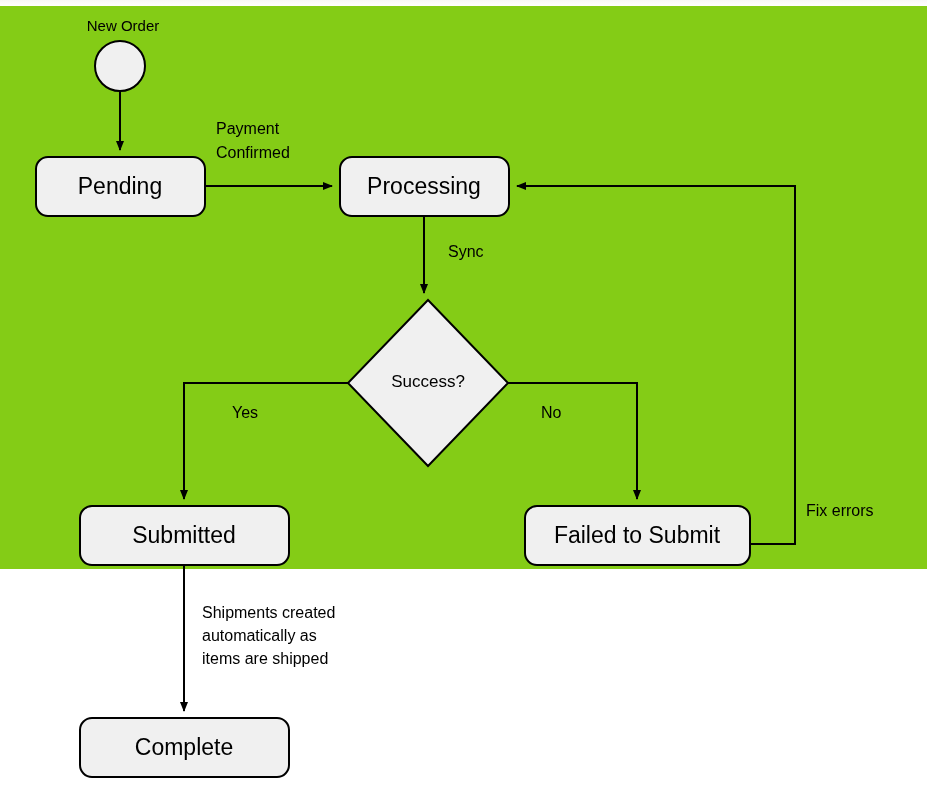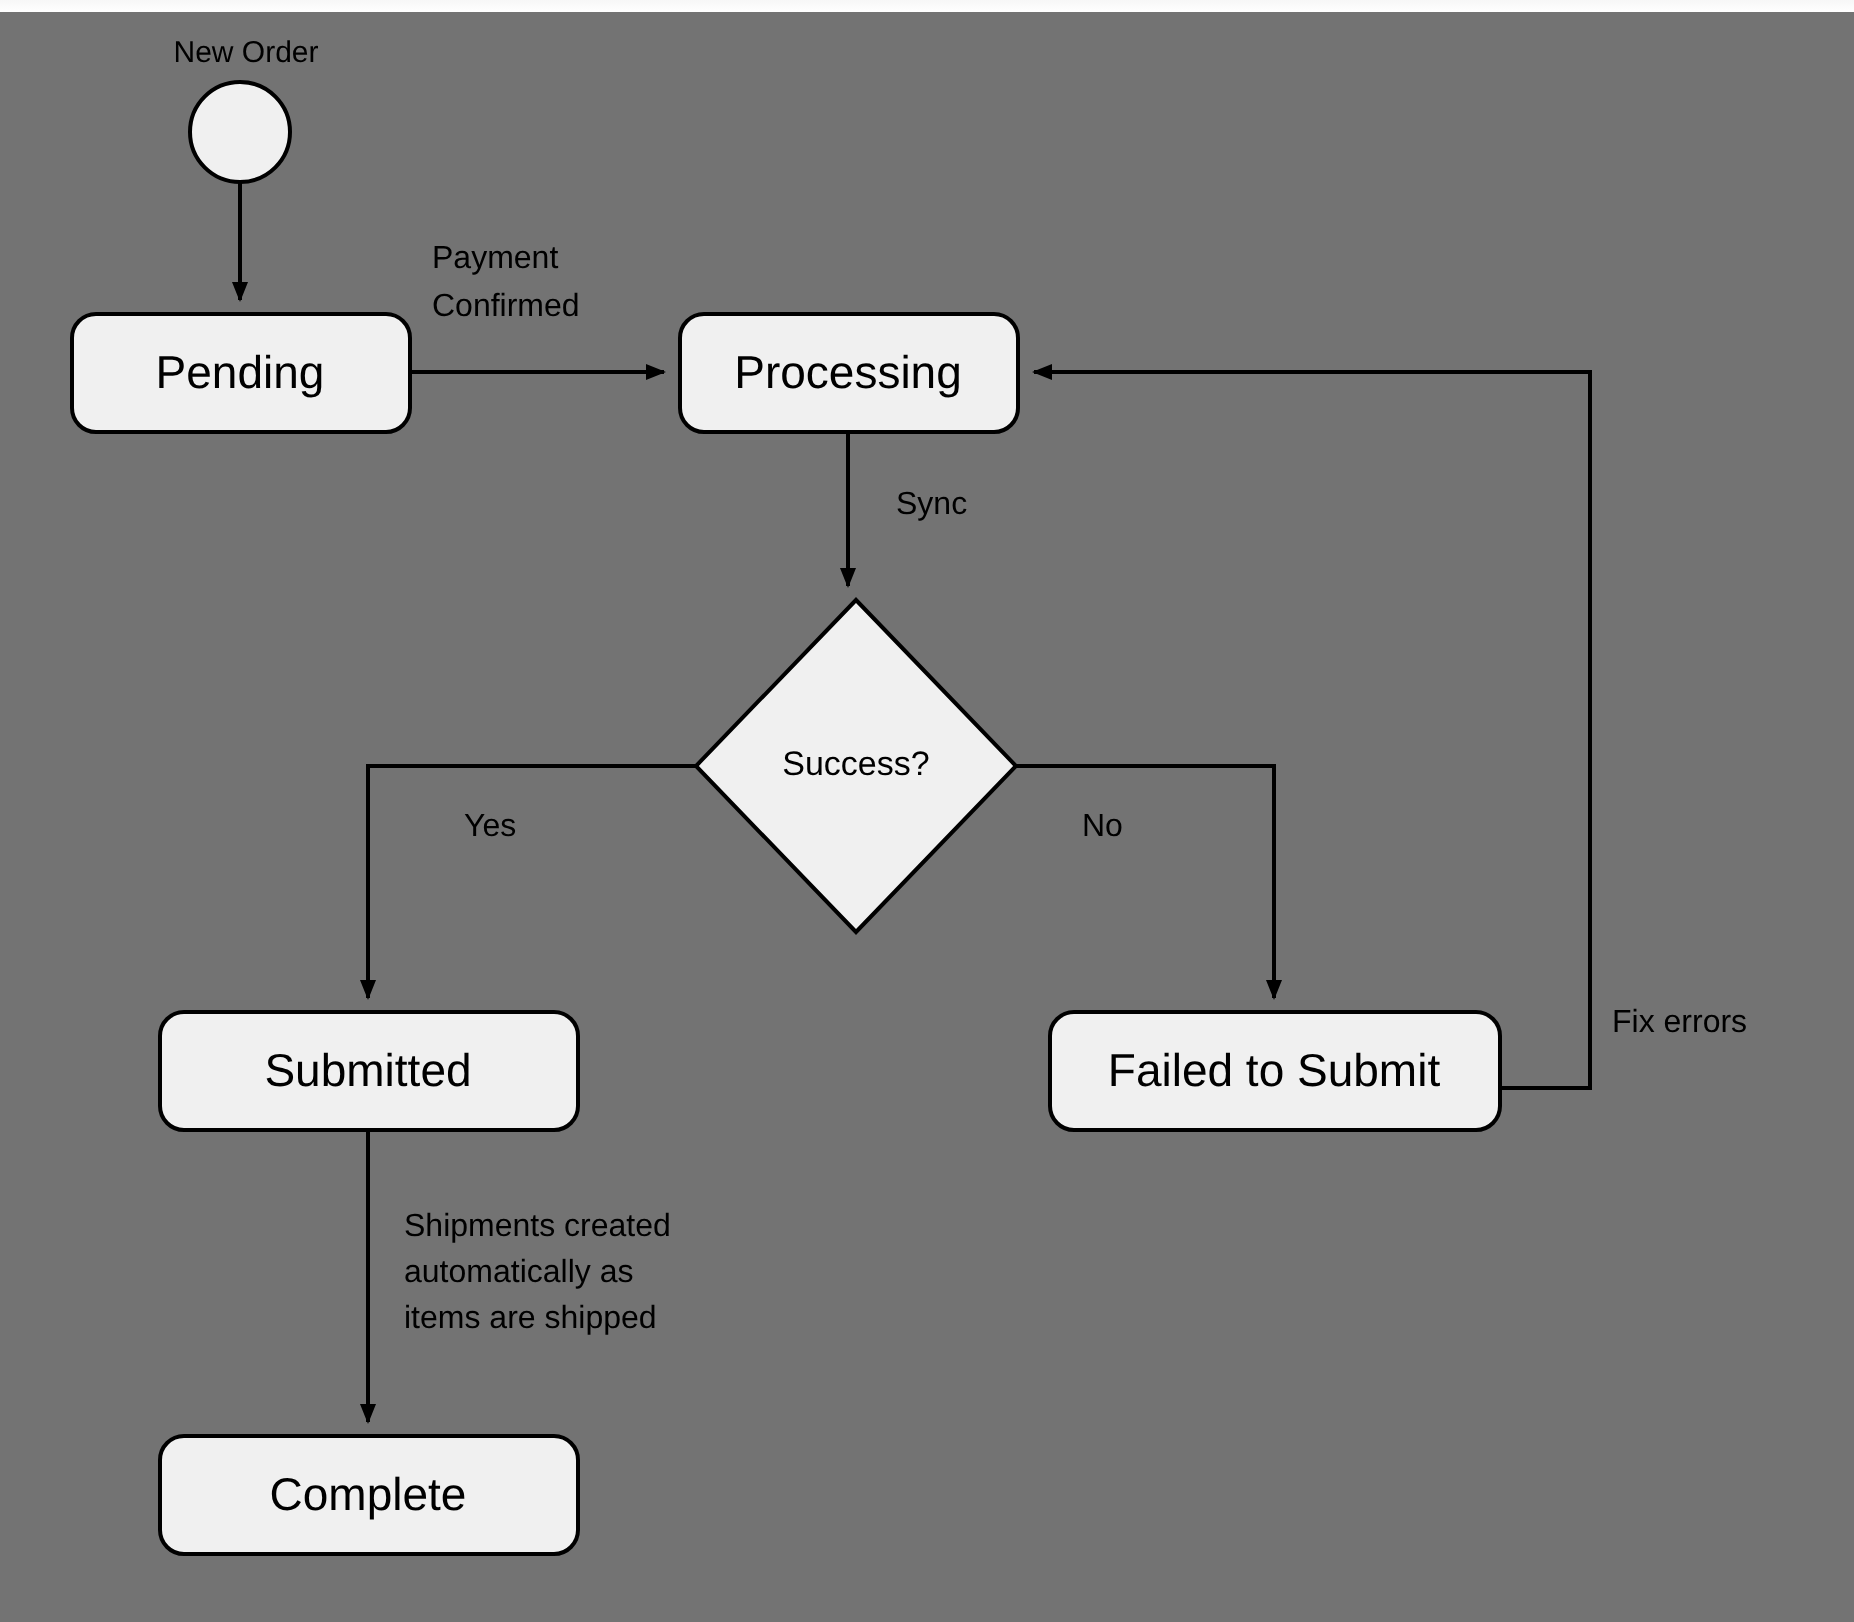--- a/index.html
+++ b/index.html
@@ -10,22 +10,22 @@
   }
   body {
     width: 927px;
     height: 811px;
     font-family: "Liberation Sans", sans-serif;
     overflow: hidden;
   }
   #canvas {
     position: relative;
     width: 927px;
-    height: 811px;
-    background: #737373;
+    height: 569px;
+    background: #84cc16;
   }
   #top-band {
     position: absolute;
     left: 0; top: 0;
     width: 927px; height: 6px;
     background: linear-gradient(to bottom, #f7f7f7, #ffffff);
   }
   svg#diagram {
     position: absolute;
     left: 0; top: 0;

